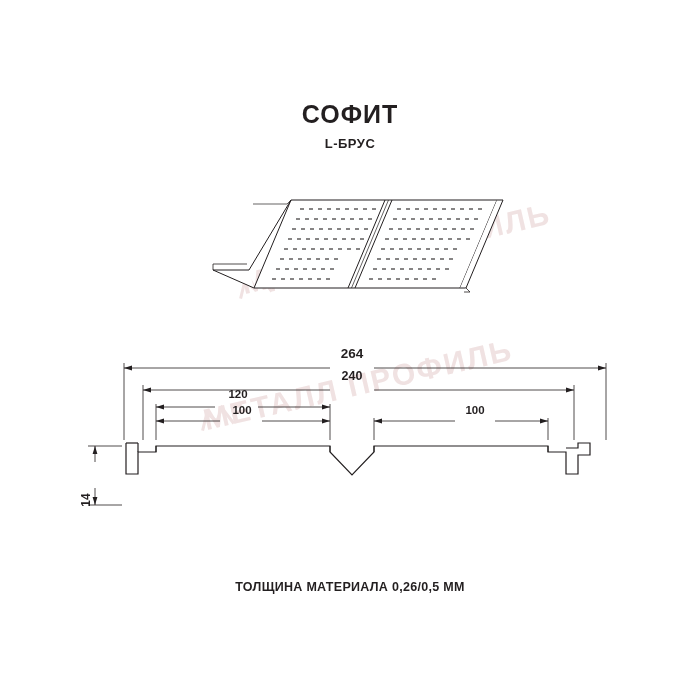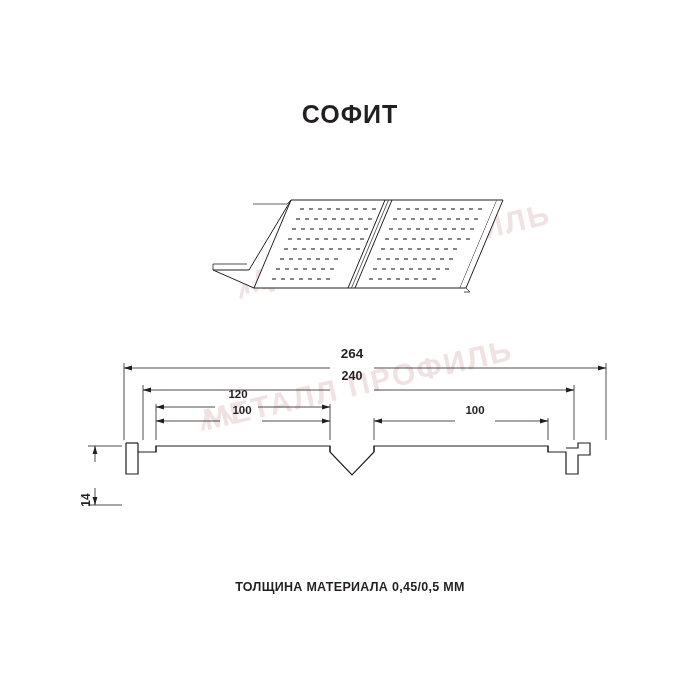--- a/index.html
+++ b/index.html
@@ -96,20 +96,21 @@
     height: 26px;
     transform: rotate(-13deg);
   }
 </style>
 </head>
 <body>
 
 <div class="page">
 
   <div class="title">СОФИТ</div>
+  <div class="subtitle">L-БРУС</div>
 
   <div class="wm wm1">МЕТАЛЛ ПРОФИЛЬ</div>
   <div class="wm wm2">МЕТАЛЛ ПРОФИЛЬ</div>
   <svg class="wm-logo" viewBox="0 0 48 26">
     <path d="M2 22 L10 6 L18 16 L26 4 L34 22" fill="none" stroke="#f0e2e2" stroke-width="3"></path>
     <path d="M36 22 L36 6 L46 6" fill="none" stroke="#f0e2e2" stroke-width="3"></path>
   </svg>
   <svg class="wm-logo2" viewBox="0 0 48 26">
     <path d="M2 22 L10 6 L18 16 L26 4 L34 22" fill="none" stroke="#f0e2e2" stroke-width="3"></path>
     <path d="M36 22 L36 6 L46 6" fill="none" stroke="#f0e2e2" stroke-width="3"></path>
@@ -409,15 +410,15 @@
       <text x="352" y="358" font-size="13.5" font-weight="bold" text-anchor="middle">264</text>
       <text x="352" y="380" font-size="12.5" font-weight="bold" text-anchor="middle">240</text>
       <text x="238" y="398" font-size="11.5" font-weight="bold" text-anchor="middle">120</text>
       <text x="242" y="414" font-size="11.5" font-weight="bold" text-anchor="middle">100</text>
       <text x="475" y="414" font-size="11.5" font-weight="bold" text-anchor="middle">100</text>
       <text x="90" y="500" font-size="12" font-weight="bold" text-anchor="middle" transform="rotate(-90 90 500)">14</text>
     </g>
 
   </svg>
 
-  <div class="footer-note">ТОЛЩИНА МАТЕРИАЛА 0,45/0,5 ММ</div>
+  <div class="footer-note">ТОЛЩИНА МАТЕРИАЛА 0,26/0,5 ММ</div>
 
 </div>
 
 </body></html>

